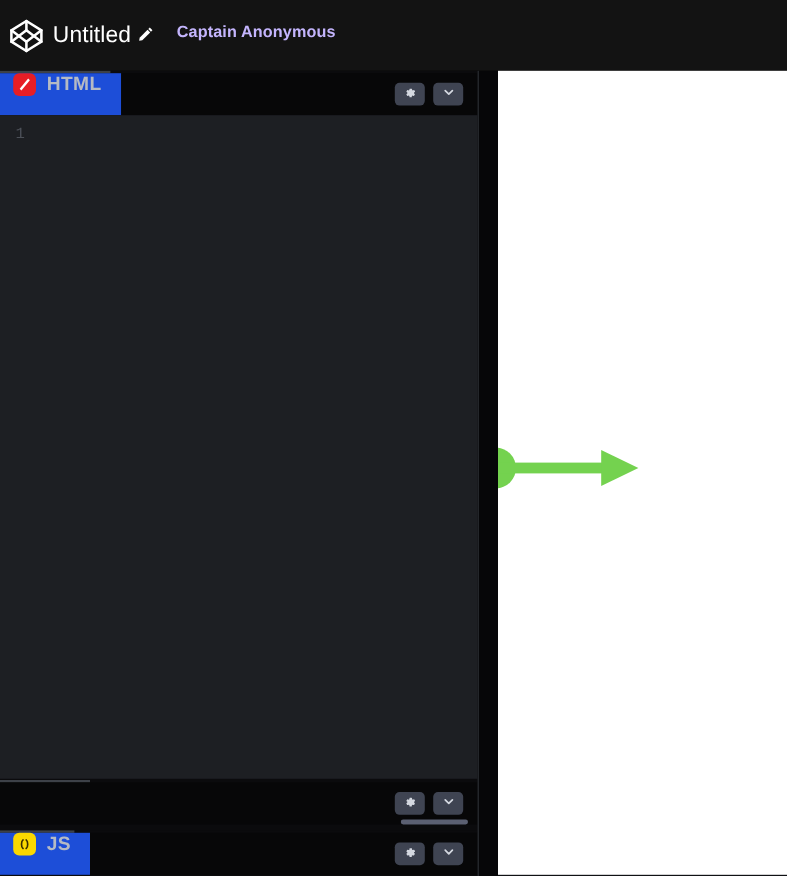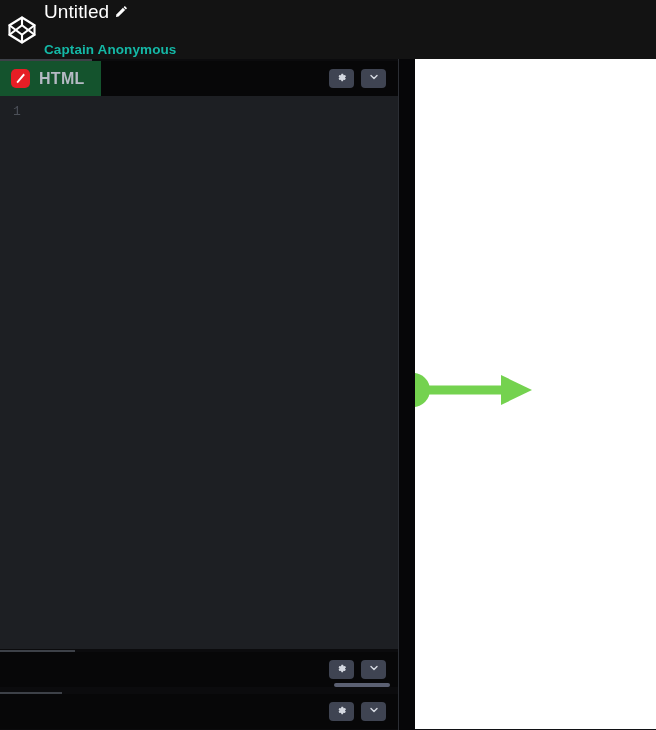--- a/index.html
+++ b/index.html
@@ -14,29 +14,29 @@
   .app-header{
     position:absolute; left:0; top:0; width:656px; height:59px;
     background:#131313;
     display:flex; align-items:center;
   }
   .logo-wrap{
     width:44px; height:59px; display:flex; align-items:center; justify-content:center;
     flex:0 0 44px;
   }
   .logo-wrap svg{ display:block; }
-  .header-meta{ display:flex; flex-direction:column; justify-content:center; gap:19px; }
+  .header-meta{ display:flex; flex-direction:row; justify-content:center; gap:19px; }
   .pen-title-row{ display:flex; align-items:center; gap:6px; }
   .pen-title{
     color:#ffffff; font-size:19px; font-weight:400; line-height:22px;
     letter-spacing:.1px;
   }
   .edit-icon{ display:block; margin-top:2px; }
   .pen-author{
-    color:#14b8a6; font-size:13.5px; font-weight:700; line-height:16px;
+    color:#c4b5fd; font-size:13.5px; font-weight:700; line-height:16px;
     letter-spacing:.1px;
   }
 
   
   .workspace{
     position:absolute; left:0; top:59px; width:656px; height:671px;
     background:#0b0b0d;
   }
 
   
@@ -56,23 +56,23 @@
   }
   .pane-topline.short{ width:92px; }
   .pane-topline.short-css{ width:75px; }
   .pane-topline.short-js{ width:62px; }
 
   .pane-header{
     position:absolute; left:0; top:2px; width:398px; height:35px;
     display:flex; align-items:center;
   }
   .tab{
-    height:35px; display:flex; align-items:center; gap:9px;
+    height:35px; display:flex; align-items:flex-start; gap:9px;
     padding:0 16px 0 11px;
-    background:#14532d;
+    background:#1d4ed8;
     cursor:pointer;
   }
   .tab-icon{
     width:19px; height:19px; border-radius:5px;
     display:flex; align-items:center; justify-content:center;
     flex:0 0 19px;
   }
   .tab-icon-html{ background:#e61e25; }
   .tab-icon-css { background:#20c4f4; }
   .tab-icon-js  { background:#fbd800; }
@@ -228,20 +228,29 @@
 
       <div class="hscroll-track">
         <div class="hscroll-thumb"></div>
       </div>
     </section>
 
     <section class="pane pane-js">
       <div class="pane-topline short-js"></div>
 
       <div class="pane-header">
+        <div class="tab">
+          <span class="tab-icon tab-icon-js">
+            <svg width="13" height="13" viewBox="0 0 16 16" fill="none" stroke="#3a2f00" stroke-width="1.7" stroke-linecap="round">
+              <path d="M6.4 3.6 C4.3 5.2 4.3 10.8 6.4 12.4"></path>
+              <path d="M9.6 3.6 C11.7 5.2 11.7 10.8 9.6 12.4"></path>
+            </svg>
+          </span>
+          <span class="tab-label">JS</span>
+        </div>
         <div class="pane-header-fill">
           <button class="hdr-btn">
             <span>
               <svg width="11" height="11" viewBox="0 0 16 16" fill="#d4d8e0">
                 <path d="M8 5.2a2.8 2.8 0 100 5.6 2.8 2.8 0 000-5.6zm0 4.2a1.4 1.4 0 110-2.8 1.4 1.4 0 010 2.8z"></path>
                 <path d="M14.2 9.1l-1.1-.6a5.5 5.5 0 000-1l1.1-.6a.5.5 0 00.2-.6l-.9-1.6a.5.5 0 00-.6-.2l-1.2.4a5.3 5.3 0 00-.9-.5l-.1-1.3a.5.5 0 00-.5-.4H8.1a.5.5 0 00-.5.4l-.1 1.3a5.3 5.3 0 00-.9.5l-1.2-.4a.5.5 0 00-.6.2l-.9 1.6a.5.5 0 00.2.6l1.1.6a5.5 5.5 0 000 1l-1.1.6a.5.5 0 00-.2.6l.9 1.6a.5.5 0 00.6.2l1.2-.4c.28.2.58.37.9.5l.1 1.3a.5.5 0 00.5.4h1.8a.5.5 0 00.5-.4l.1-1.3c.32-.13.62-.3.9-.5l1.2.4a.5.5 0 00.6-.2l.9-1.6a.5.5 0 00-.2-.6z"></path>
               </svg>
             </span>
           </button>
           <button class="hdr-btn">

